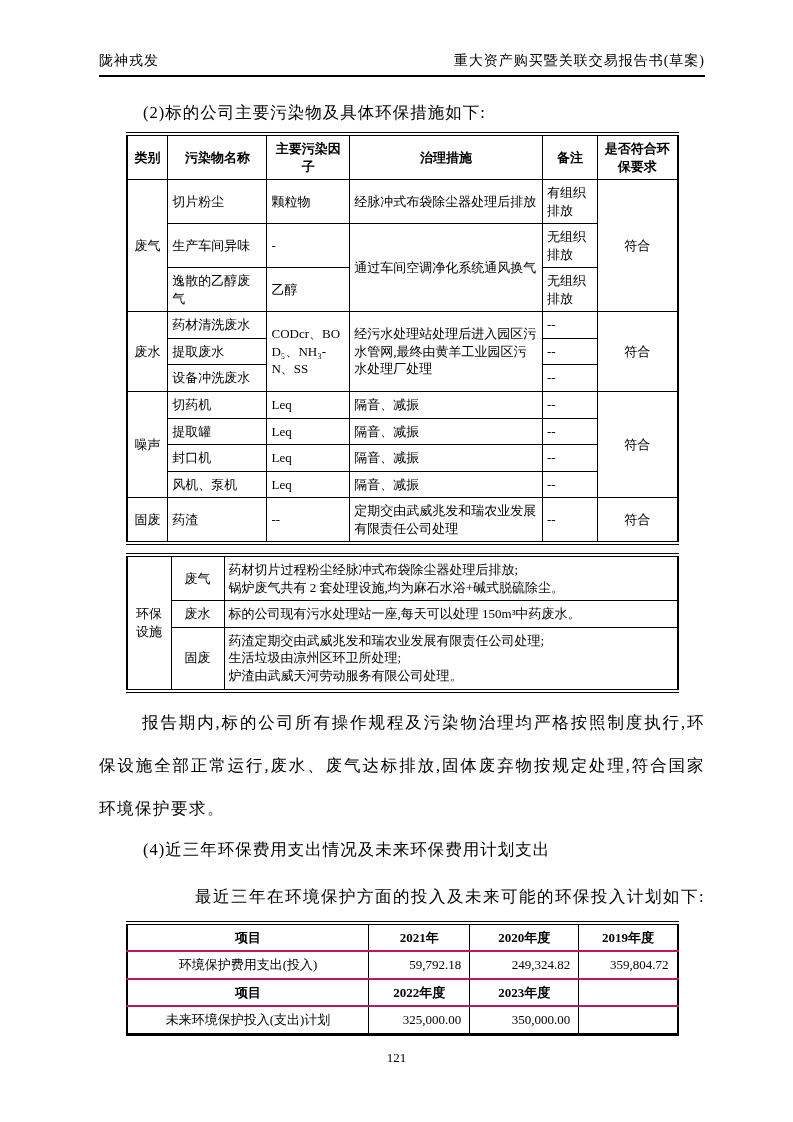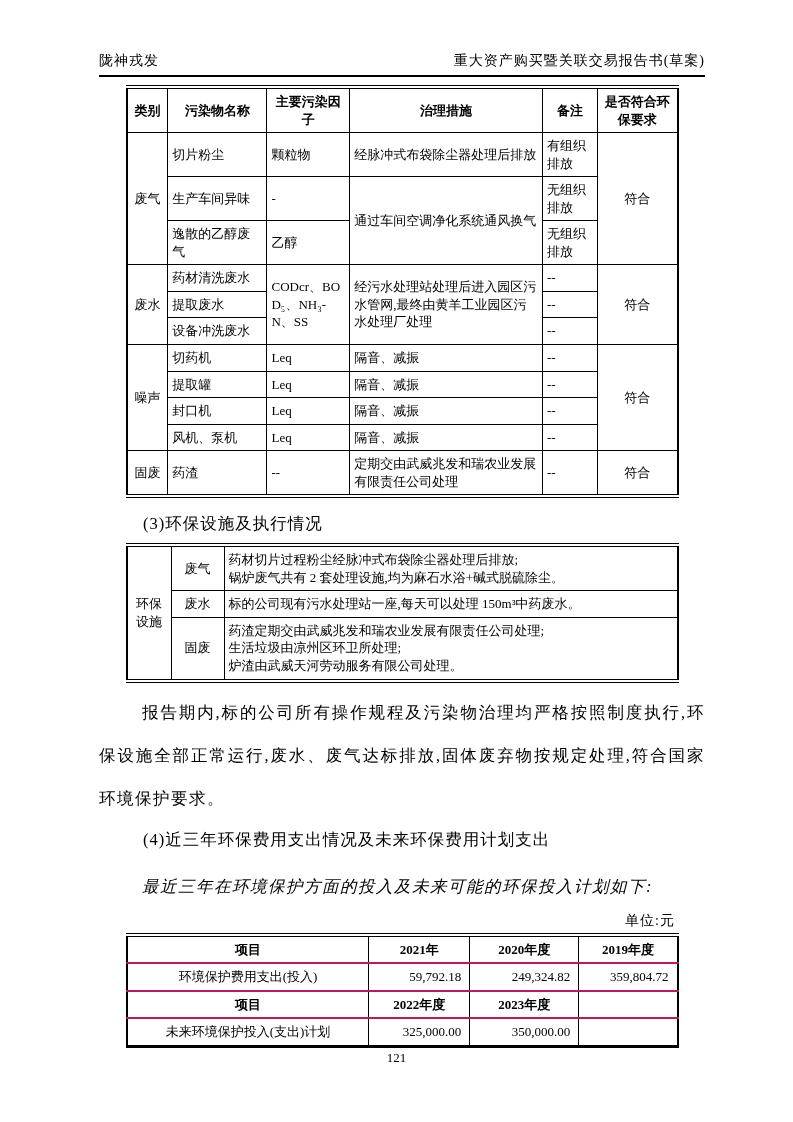--- a/index.html
+++ b/index.html
@@ -13,21 +13,21 @@
   .doc-header { display:flex; justify-content:space-between; align-items:flex-end;
     font-size:14px; letter-spacing:1px; padding-bottom:5px; border-bottom:2px solid #000; }
   
   .heading { font-size:16.5px; letter-spacing:1px; padding-left:44px; line-height:22px; }
   .h2 { margin-top:25px; }
   .h3 { margin-top:15px; }
   .h4 { margin-top:9px; }
   .para { font-size:16.5px; line-height:43px; letter-spacing:1.5px;
     text-align:justify; text-indent:43px; }
   .para-exec { margin-top:8px; }
-  .para-intro { margin-top:14px; text-align:left;font-style:italic; }
+  .para-intro { margin-top:14px; text-align:right; }
   .unit-line { text-align:right; font-size:14px; letter-spacing:1px;
     padding-right:30px; margin-top:4px; }
   
   table { border-collapse:collapse; width:553px; margin:0 auto;
     font-size:13px; line-height:1.35; table-layout:fixed; }
   td,th { border:1px solid #000; padding:4px 4px; vertical-align:middle;
     word-break:break-all; }
   th { font-weight:bold; text-align:center; }
   .c { text-align:center; }
   .r { text-align:right; padding-right:8px; }
@@ -50,20 +50,21 @@
 </head>
 <body>
 
 <div class="page">
 
   <div class="doc-header">
     <span>陇神戎发</span>
     <span>重大资产购买暨关联交易报告书(草案)</span>
   </div>
 
+  <div class="heading h2">(2)标的公司主要污染物及具体环保措施如下:</div>
 
   <table class="pollutant-table tbl-rules">
     <colgroup>
       <col style="width:7.5%">
         <col style="width:18%">
         <col style="width:15%">
       <col style="width:35%">
         <col style="width:10%">
         <col style="width:14.5%">
     </colgroup>
@@ -141,21 +142,20 @@
       <td class="c">固废</td>
       <td>药渣</td>
       <td>--</td>
       <td>定期交由武威兆发和瑞农业发展有限责任公司处理</td>
       <td>--</td>
       <td class="c">符合</td>
     </tr>
   </tbody>
     </table>
 
-  <div class="heading h3">(3)环保设施及执行情况</div>
 
   <table class="facility-table tbl-rules">
     <colgroup>
       <col style="width:8.1%">
         <col style="width:9.6%">
         <col style="width:82.3%">
     </colgroup>
     <tbody>
         <tr>
       <td class="c" rowspan="3">环保设施</td>
@@ -175,21 +175,20 @@
     </tr>
   </tbody>
     </table>
 
   <div class="para para-exec">报告期内,标的公司所有操作规程及污染物治理均严格按照制度执行,环保设施全部正常运行,废水、废气达标排放,固体废弃物按规定处理,符合国家环境保护要求。</div>
 
   <div class="heading h4">(4)近三年环保费用支出情况及未来环保费用计划支出</div>
 
   <div class="para para-intro">最近三年在环境保护方面的投入及未来可能的环保投入计划如下:</div>
 
-  <div class="unit-line">单位:元</div>
 
   <table class="cost-table">
     <colgroup>
       <col style="width:44%">
         <col style="width:18.3%">
         <col style="width:19.8%">
         <col style="width:17.9%">
     </colgroup>
     <tbody>
         <tr>

